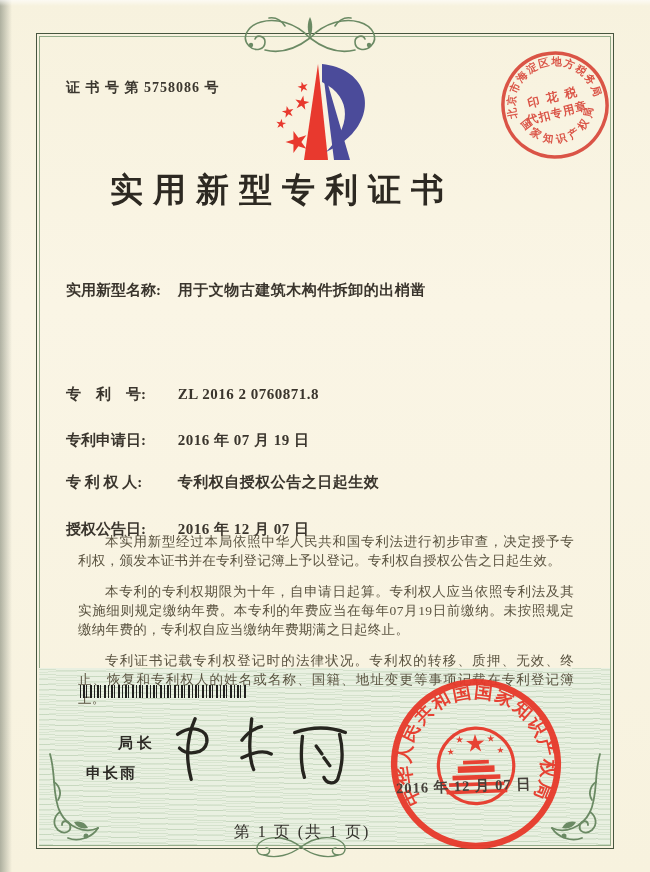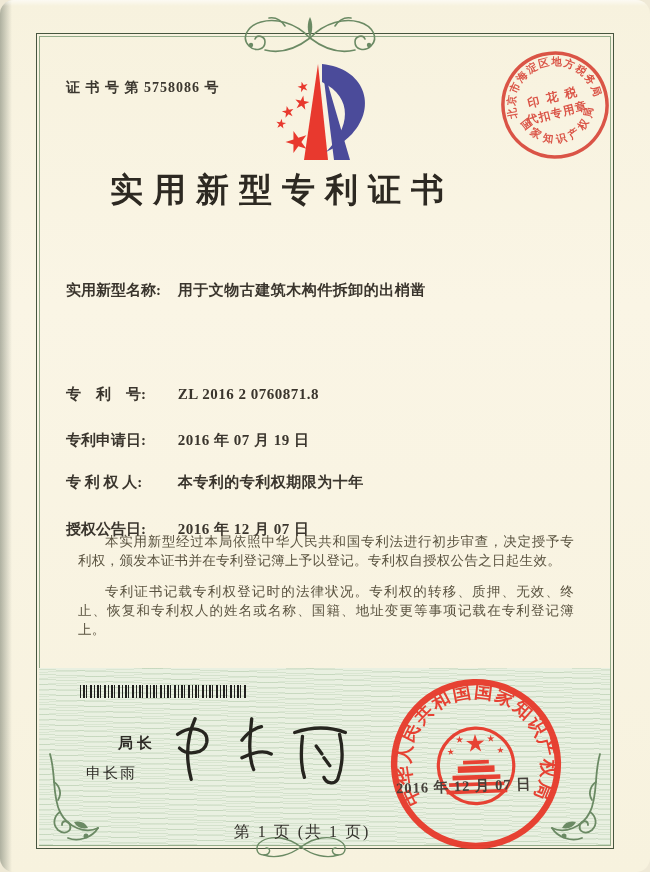--- a/index.html
+++ b/index.html
@@ -1,21 +1,20 @@
 <!DOCTYPE html>
 <html><head>
 <meta charset="utf-8">
 <style>
   html,body{margin:0;padding:0;background:#efe9d6;}
   .page{
     position:relative;width:650px;height:872px;overflow:hidden;
     background:linear-gradient(180deg,#f7f2de 0%,#faf5e5 35%,#f7f2de 100%);
     font-family:"Liberation Serif","DejaVu Serif",serif;
     color:#39342e;
-    border-radius:14px;
   }
   .edge-shadow{position:absolute;left:0;top:0;width:12px;height:100%;
     background:linear-gradient(90deg,rgba(85,95,82,.45),rgba(85,95,82,0));}
   .edge-shadow-top{position:absolute;left:0;top:0;width:100%;height:6px;
     background:linear-gradient(180deg,rgba(255,255,255,.65),rgba(255,255,255,0));}
 
   .frame-outer{position:absolute;left:36px;top:33px;width:576px;height:814px;
     border:1.5px solid #47553f;}
   .frame-inner{position:absolute;left:2px;top:2px;right:2px;bottom:2px;
     border:1px solid #93ac89;}
@@ -48,21 +47,21 @@
 
   .barcode{position:absolute;left:80px;top:685px;width:166px;height:13px;z-index:3;
     background:repeating-linear-gradient(90deg,
       #20201e 0 1.5px,transparent 1.5px 3px,
       #20201e 3px 5.5px,transparent 5.5px 6.5px,
       #20201e 6.5px 7.5px,transparent 7.5px 10.5px,
       #20201e 10.5px 12px,transparent 12px 14px);}
 
   .director-label{position:absolute;left:86px;top:734px;font-size:15px;font-weight:700;
     letter-spacing:4px;color:#2e2c27;z-index:3;margin-left:32px;}
-  .director-name{position:absolute;left:86px;top:764px;font-size:15px;font-weight:400;
+  .director-name{position:absolute;left:86px;top:764px;font-size:15px;font-weight:700;
     letter-spacing:2px;color:#2e2c27;z-index:3;}
 
   .signature{position:absolute;left:158px;top:703px;width:205px;height:96px;z-index:3;}
 
   .seal{position:absolute;left:384px;top:672px;width:184px;height:184px;z-index:4;
     opacity:.95;transform:rotate(-2deg);}
   .seal-date{position:absolute;left:396px;top:777px;font-size:14.5px;font-weight:600;
     color:#45403a;letter-spacing:1px;z-index:5;transform:rotate(-2deg);white-space:nowrap;}
 
   .tax-stamp{position:absolute;left:495px;top:45px;width:120px;height:120px;z-index:5;
@@ -162,29 +161,30 @@
   <div class="field f2">
     <span class="lbl">专　利　号:</span>
     <span class="val">ZL 2016 2 0760871.8</span>
   </div>
   <div class="field f3">
     <span class="lbl">专利申请日:</span>
     <span class="val">2016 年 07 月 19 日</span>
   </div>
   <div class="field f4">
     <span class="lbl">专 利 权 人:</span>
-    <span class="val">本专利的专利权期限为十年</span>
+    <span class="val">专利权自授权公告之日起生效</span>
   </div>
   <div class="field f5">
     <span class="lbl">授权公告日:</span>
     <span class="val">2016 年 12 月 07 日</span>
   </div>
 
   <div class="paras">
     <p>本实用新型经过本局依照中华人民共和国专利法进行初步审查，决定授予专利权，颁发本证书并在专利登记簿上予以登记。专利权自授权公告之日起生效。</p>
+    <p>本专利的专利权期限为十年，自申请日起算。专利权人应当依照专利法及其实施细则规定缴纳年费。本专利的年费应当在每年07月19日前缴纳。未按照规定缴纳年费的，专利权自应当缴纳年费期满之日起终止。</p>
     <p>专利证书记载专利权登记时的法律状况。专利权的转移、质押、无效、终止、恢复和专利权人的姓名或名称、国籍、地址变更等事项记载在专利登记簿上。</p>
   </div>
 
   <div class="barcode"></div>
 
   <div class="director-label">局长</div>
   <div class="director-name">申长雨</div>
 
   <svg class="signature" viewBox="0 0 210 90">
     <g stroke="#26251f" stroke-width="3.4" fill="none" stroke-linecap="round">

